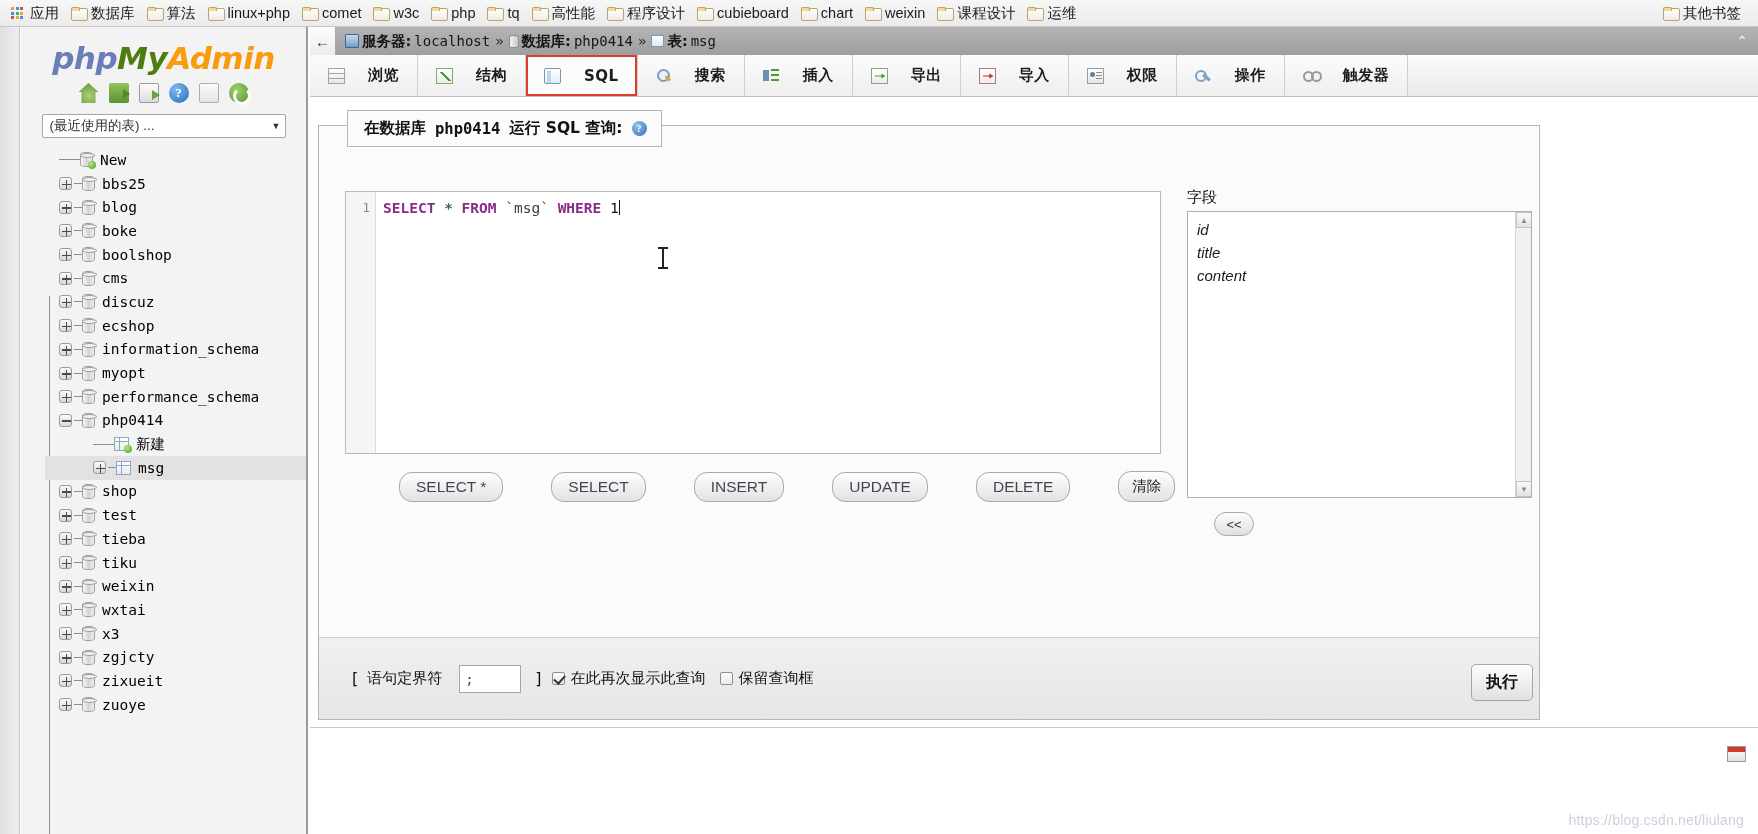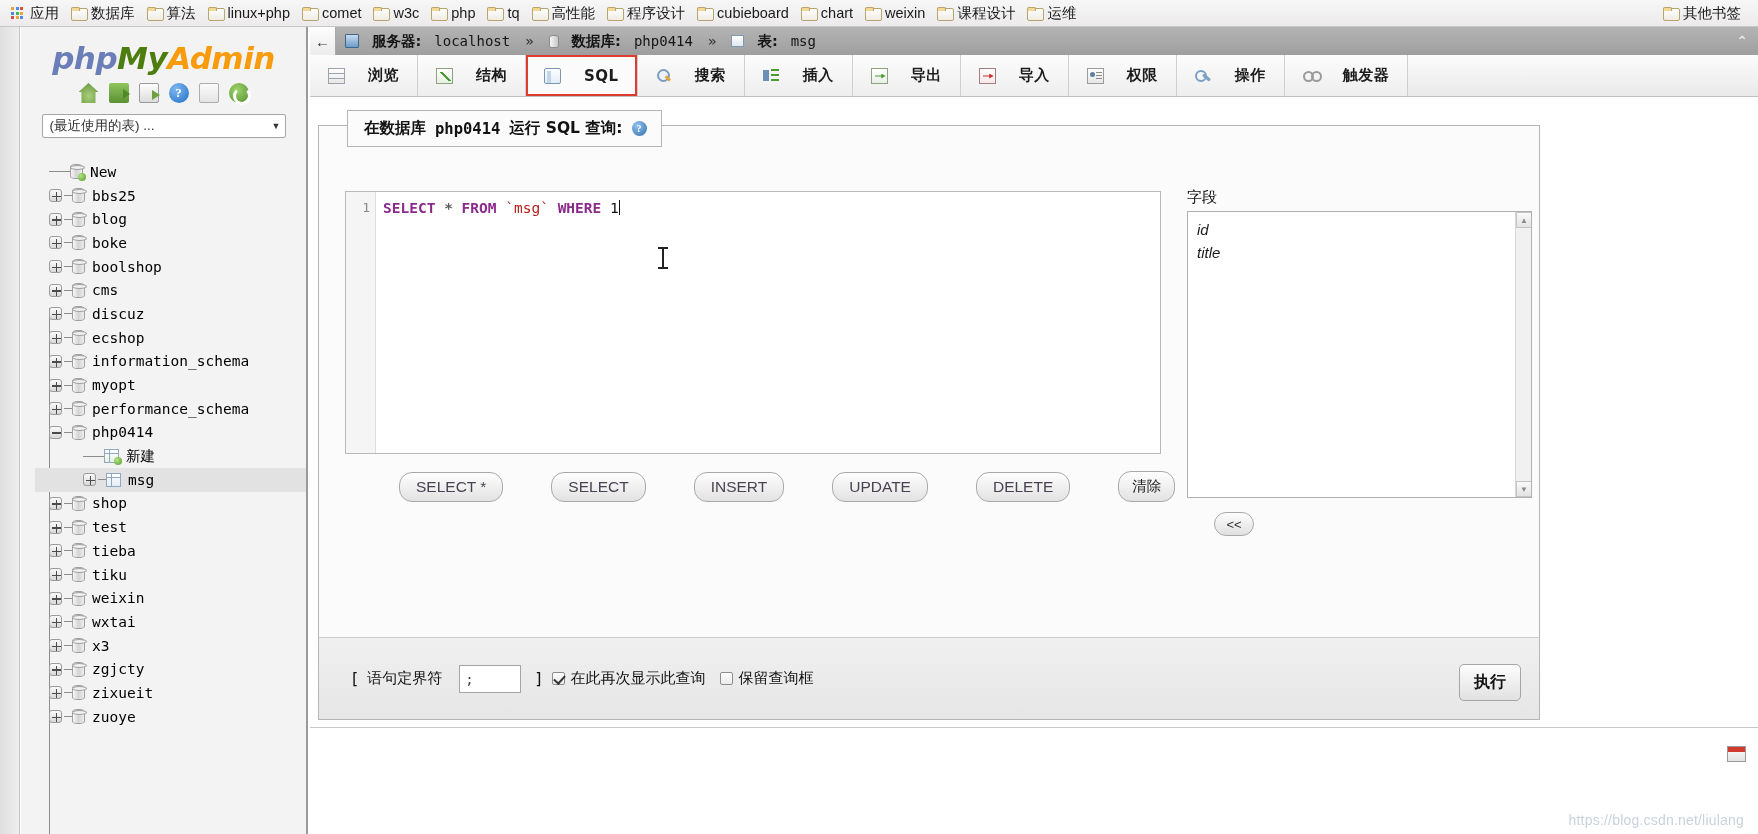--- a/index.html
+++ b/index.html
@@ -121,22 +121,22 @@
     border-radius: 2px;
     display: flex; align-items: center;
     padding: 0 4px 0 7px;
     font-size: 13.5px;
     color: #333;
     cursor: pointer;
   }
   #recent-select .caret { margin-left: auto; font-size: 9px; color: #333; }
 
   #db-tree {
-    margin-top: 22px;
-    padding-left: 14px;
+    margin-top: 10px;
+    padding-left: 24px;
     font-family: "DejaVu Sans Mono", monospace;
     font-size: 14.5px;
     color: #000;
     position: relative;
   }
   .tree-row {
     display: flex; align-items: center;
     height: 23.7px;
     position: relative;
     cursor: pointer;
@@ -205,21 +205,21 @@
   }
   #back-btn {
     width: 26px; height: 28px;
     background: linear-gradient(#fdfdfd,#ececec);
     border-right: 1px solid #a9a9a9;
     display: flex; align-items: center; justify-content: center;
     font-size: 15px; color: #333;
     cursor: pointer;
   }
   #breadcrumb {
-    display: flex; align-items: center; gap: 13px;
+    display: flex; align-items: center; gap: 3px;
     margin-left: 9px;
     font-family: "DejaVu Sans Mono", monospace;
     font-size: 14px;
     color: #151515;
     white-space: nowrap;
   }
   #breadcrumb .cn { font-family: "DejaVu Sans", sans-serif; font-weight: bold; font-size: 14.5px; }
   #breadcrumb .sep { color: #2a2a2a; margin: 0 2px; }
   .bc-server-ico {
     width: 14px; height: 14px;
@@ -367,21 +367,21 @@
   #code-area {
     flex: 1;
     padding: 8px 0 0 7px;
     font-family: "DejaVu Sans Mono", monospace;
     font-size: 14.5px;
     white-space: pre;
     position: relative;
   }
   .kw { color: #8a2a8a; font-weight: bold; }
   .op { color: #5a5a5a; font-weight: bold; }
-  .ident { color: #b91c1c; }
+  .ident { color: #404040; }
   .num { color: #111; }
   .caret-bar {
     display: inline-block;
     width: 1px; height: 15px;
     background: #111;
     vertical-align: -2px;
   }
   #text-cursor {
     position: absolute;
     left: 282px; top: 55px;
@@ -502,21 +502,21 @@
     content: "";
     position: absolute; left: 3px; top: 0px;
     width: 5px; height: 9px;
     border: solid #333;
     border-width: 0 2px 2px 0;
     transform: rotate(42deg);
   }
   .ftxt { margin-right: 14px; }
   #execute-btn {
     position: absolute;
-    right: 18px; top: 26px;
+    right: 6px; top: 26px;
     padding: 7px 14px;
     background: linear-gradient(#fdfdfd,#e1e1e1);
     border: 1px solid #a5a5a5;
     border-radius: 5px;
     font-family: "DejaVu Sans", sans-serif;
     font-weight: bold;
     font-size: 16px;
     color: #111;
     cursor: pointer;
   }
@@ -884,20 +884,21 @@
         <div class="pill">DELETE</div>
         <div class="pill cn">清除</div>
       </div>
 
     <div id="fields-panel">
       <div id="fields-title">字段</div>
       <div id="fields-list">
         <div id="fields-items">
             <div class="field-item">id</div>
             <div class="field-item">title</div>
+            <div class="field-item">content</div>
           </div>
         <div id="fields-scrollbar">
           <div class="sb-arrow">▲</div>
           <div class="sb-arrow bottom">▼</div>
         </div>
       </div>
       <div id="lt-btn">&lt;&lt;</div>
     </div>
   </div>
 

